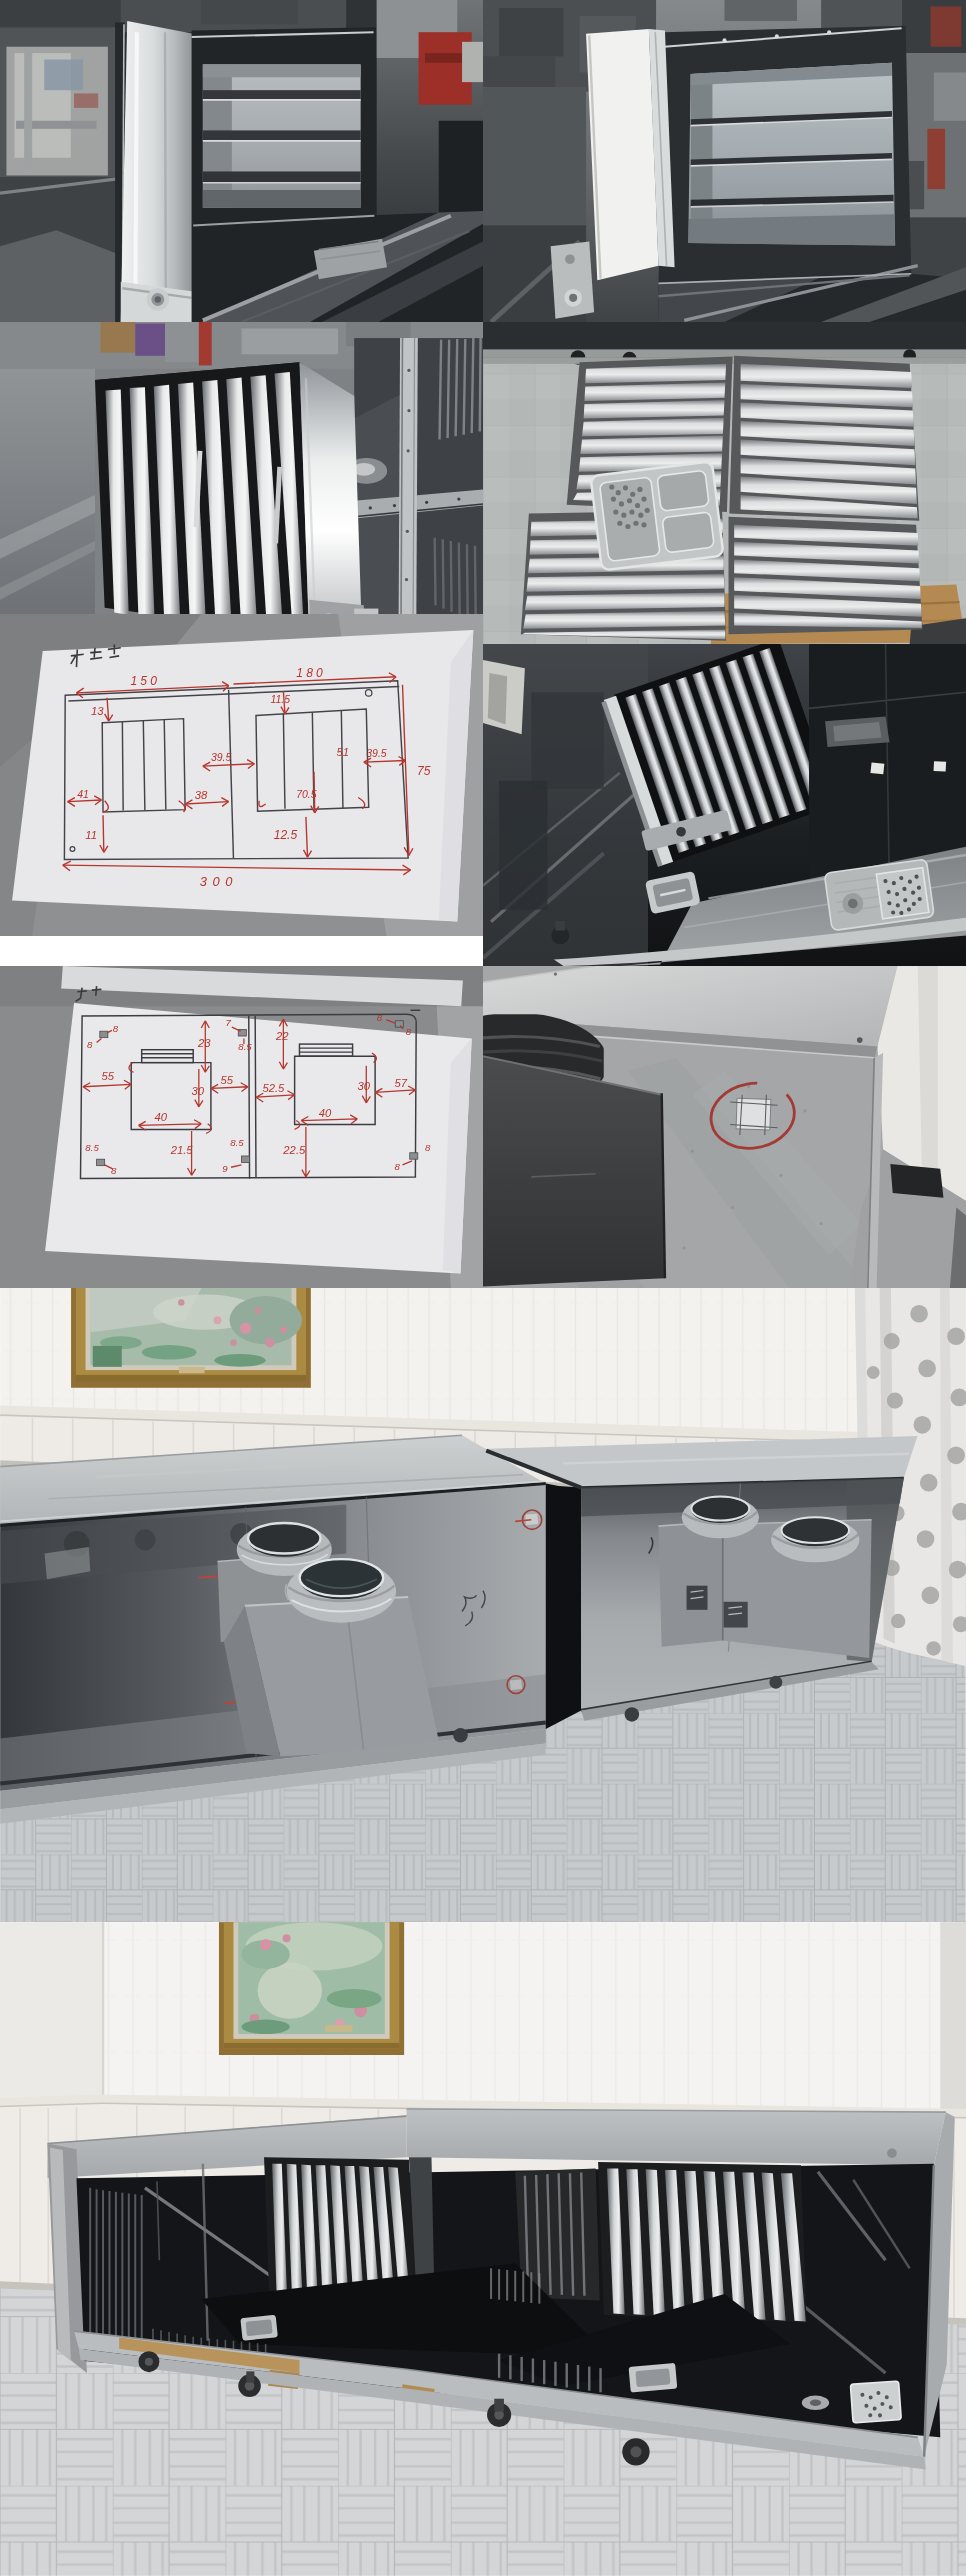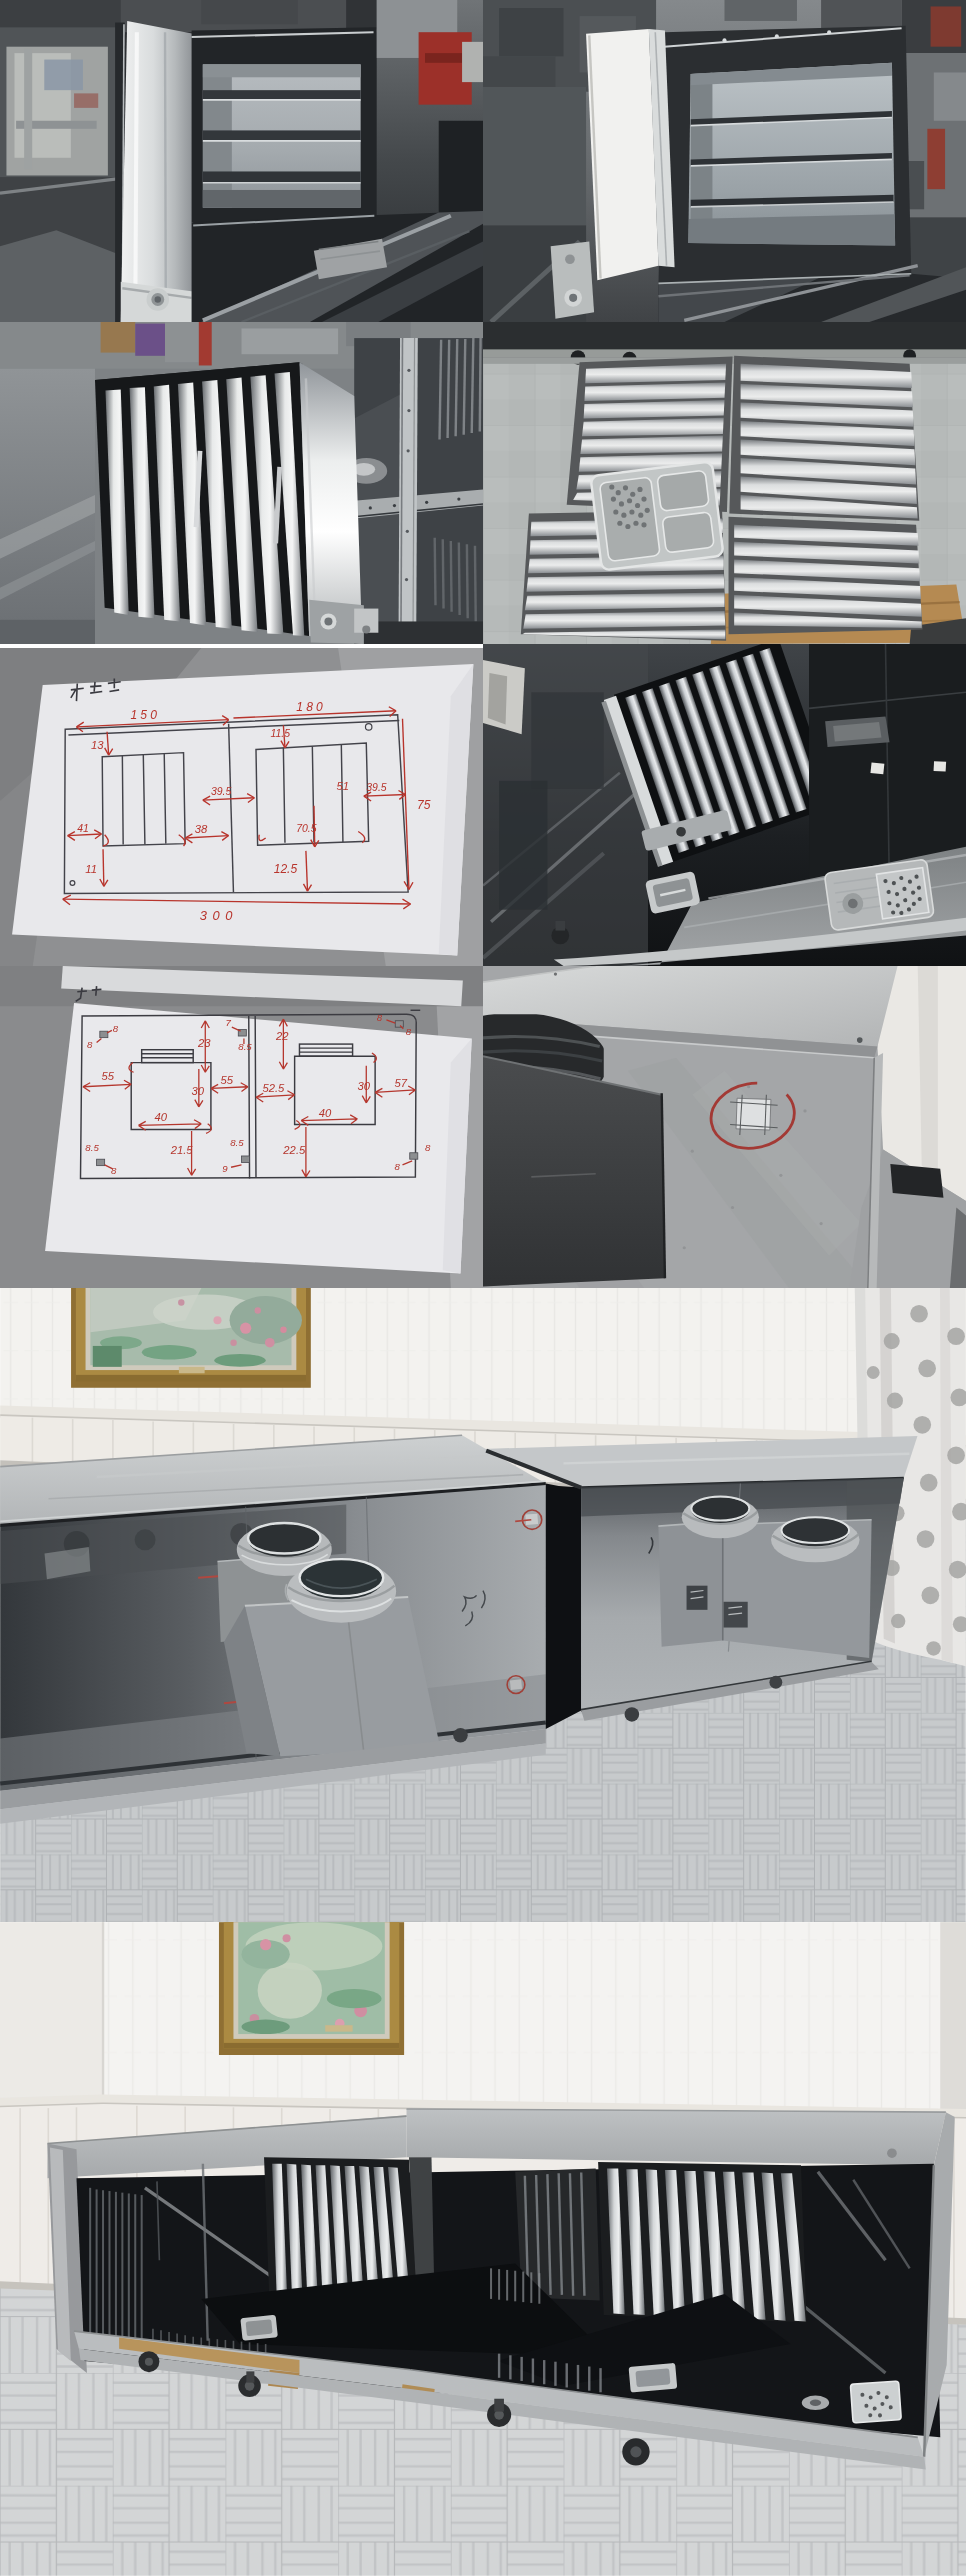--- a/index.html
+++ b/index.html
@@ -387,21 +387,21 @@
           <circle cx="196" cy="240" r="3.2"></circle>
           <circle cx="204" cy="234" r="3.2"></circle>
 <circle cx="170" cy="250" r="3.2"></circle>
           <circle cx="180" cy="254" r="3.2"></circle>
           <circle cx="190" cy="250" r="3.2"></circle>
           <circle cx="200" cy="252" r="3.2"></circle>
 </g>
 </svg>
     </div>
 
-<div class="ph" style="left:0;top:648px;width:543px;height:322px">
+<div class="ph" style="left:0;top:614px;width:543px;height:322px">
       <svg width="483" height="322" viewBox="0 0 600 400">
 
 <rect width="600" height="400" fill="#8f9092"></rect>
 <polygon points="420,0 600,0 600,400 480,400" fill="#9fa0a2"></polygon>
 <polygon points="0,0 250,0 120,160 0,190" fill="#7e7f81"></polygon>
 <polygon points="0,190 80,120 40,400 0,400" fill="#858688"></polygon>
 
 <polygon points="53,46 588,20 568,382 15,356" fill="#e8e8eb"></polygon>
 <polygon points="560,60 588,20 568,382 545,380" fill="#dfdfe3"></polygon>
 

